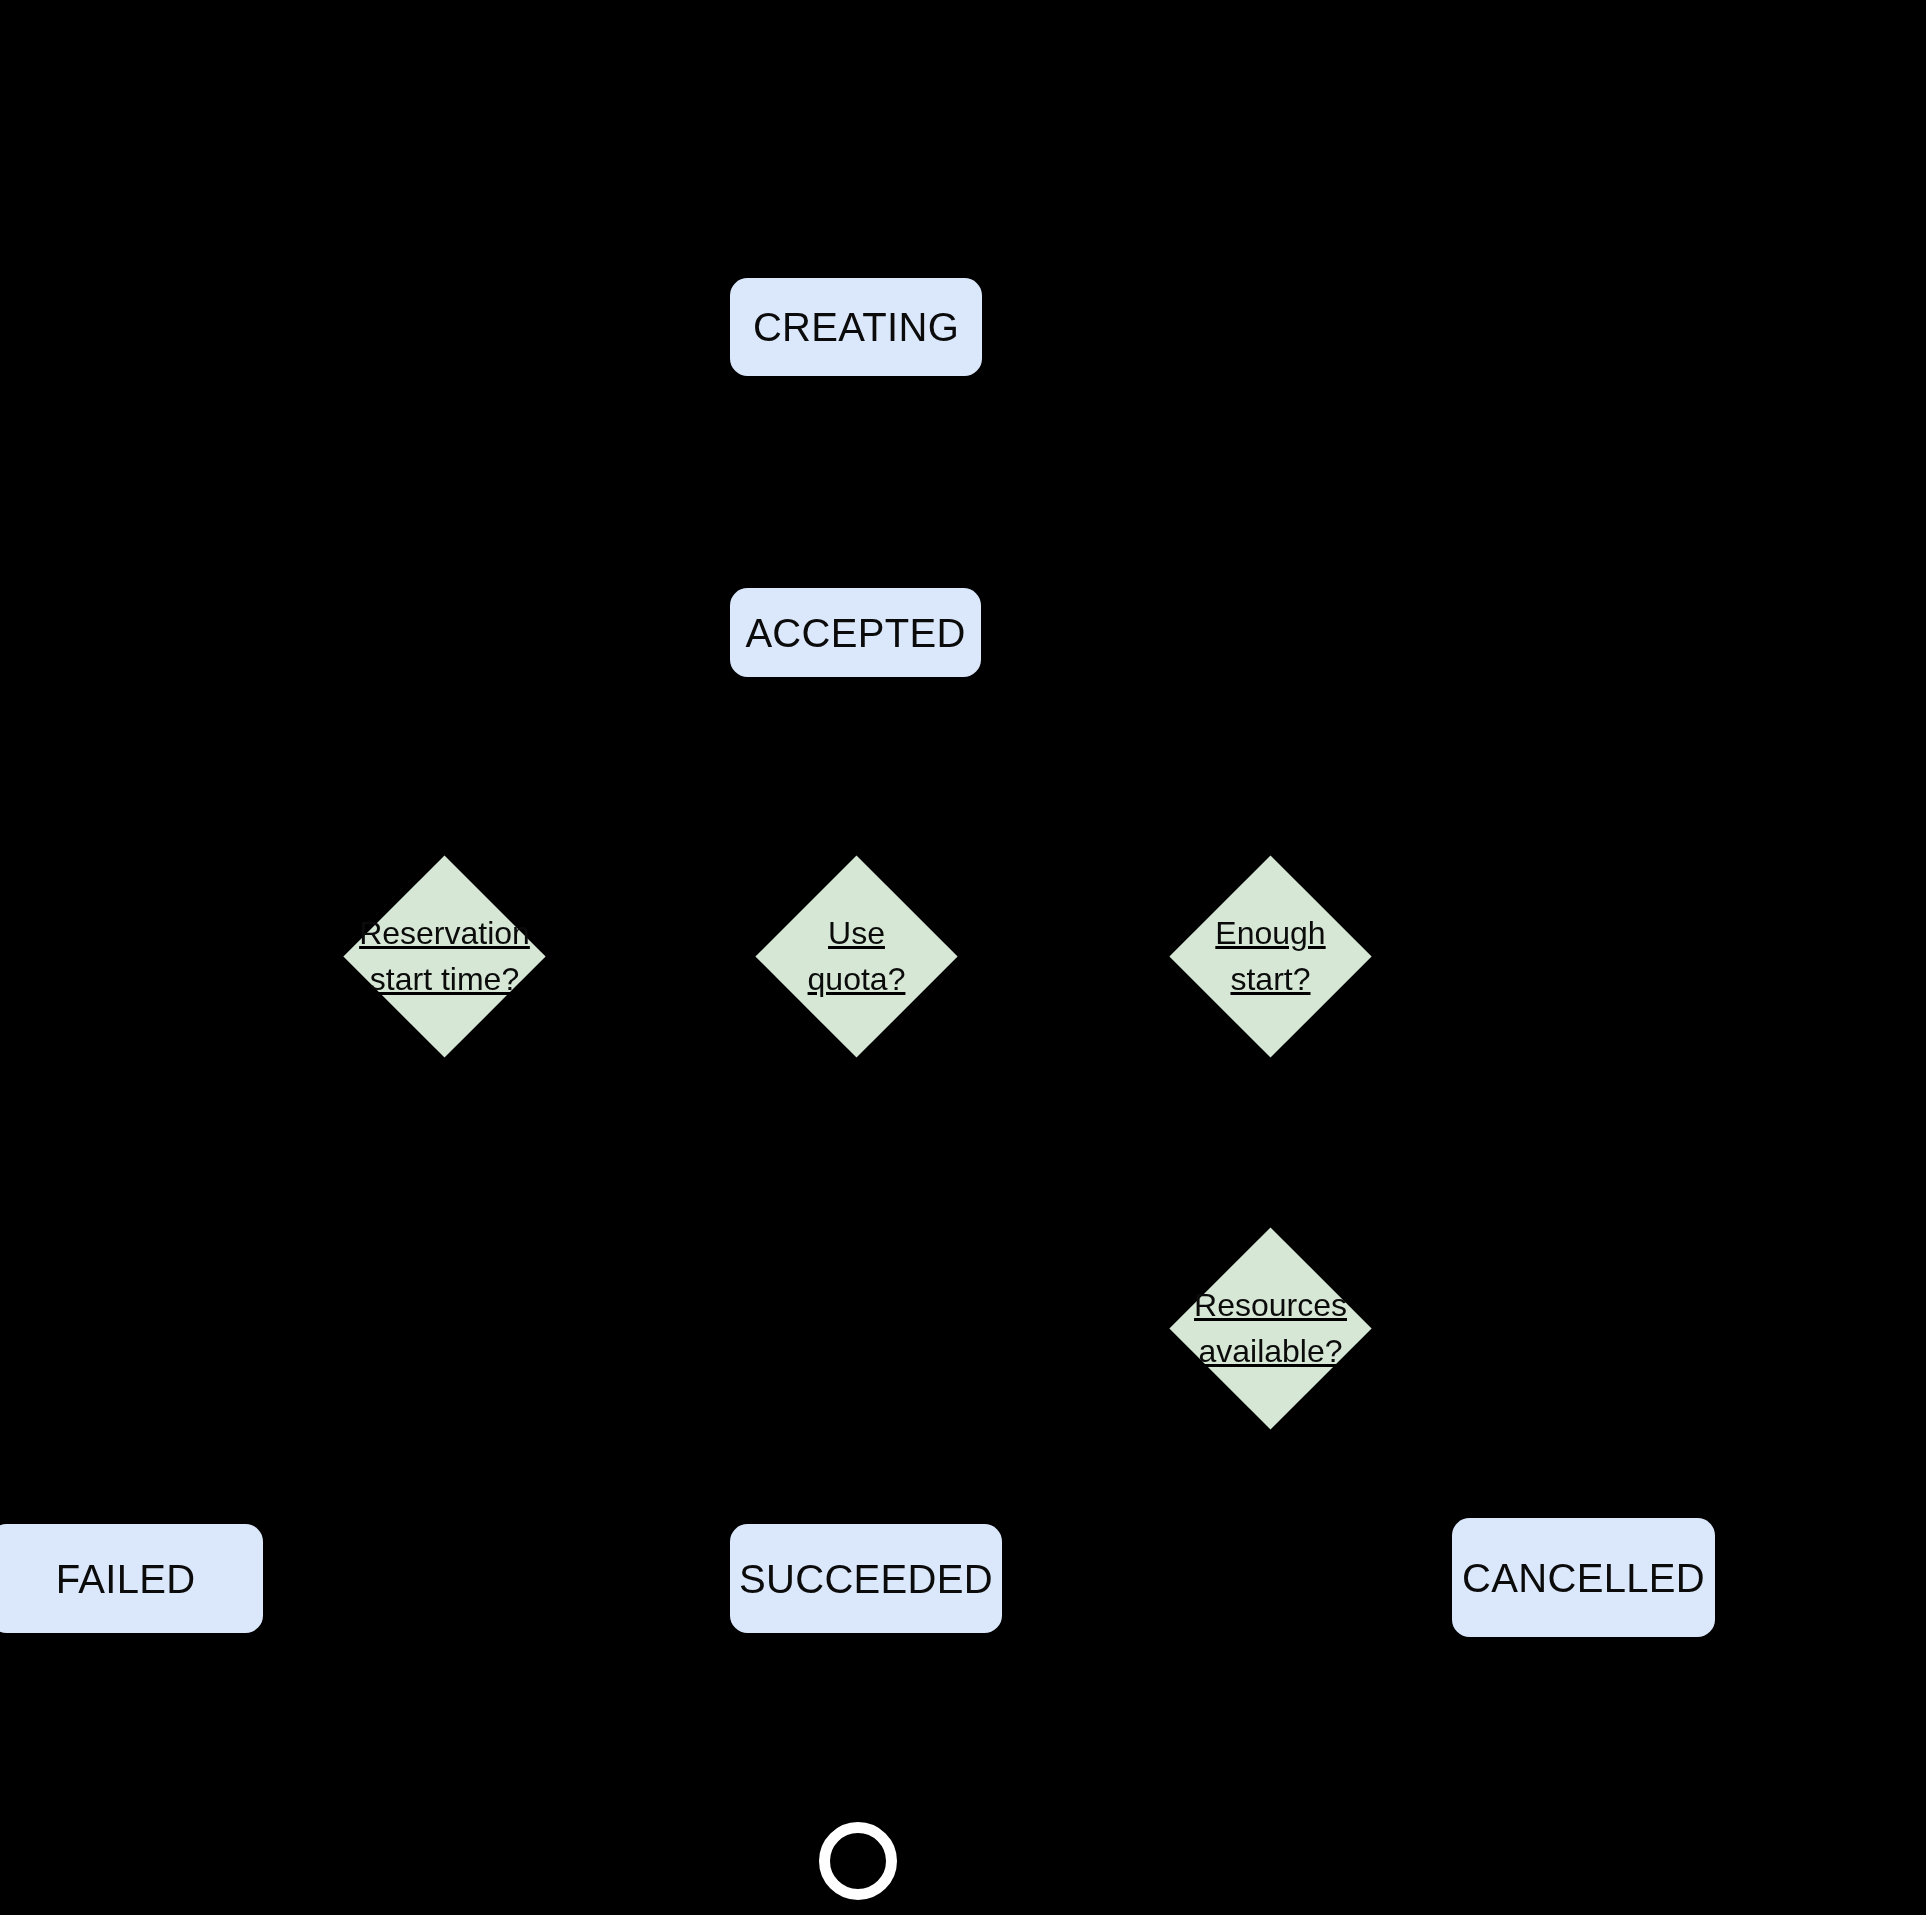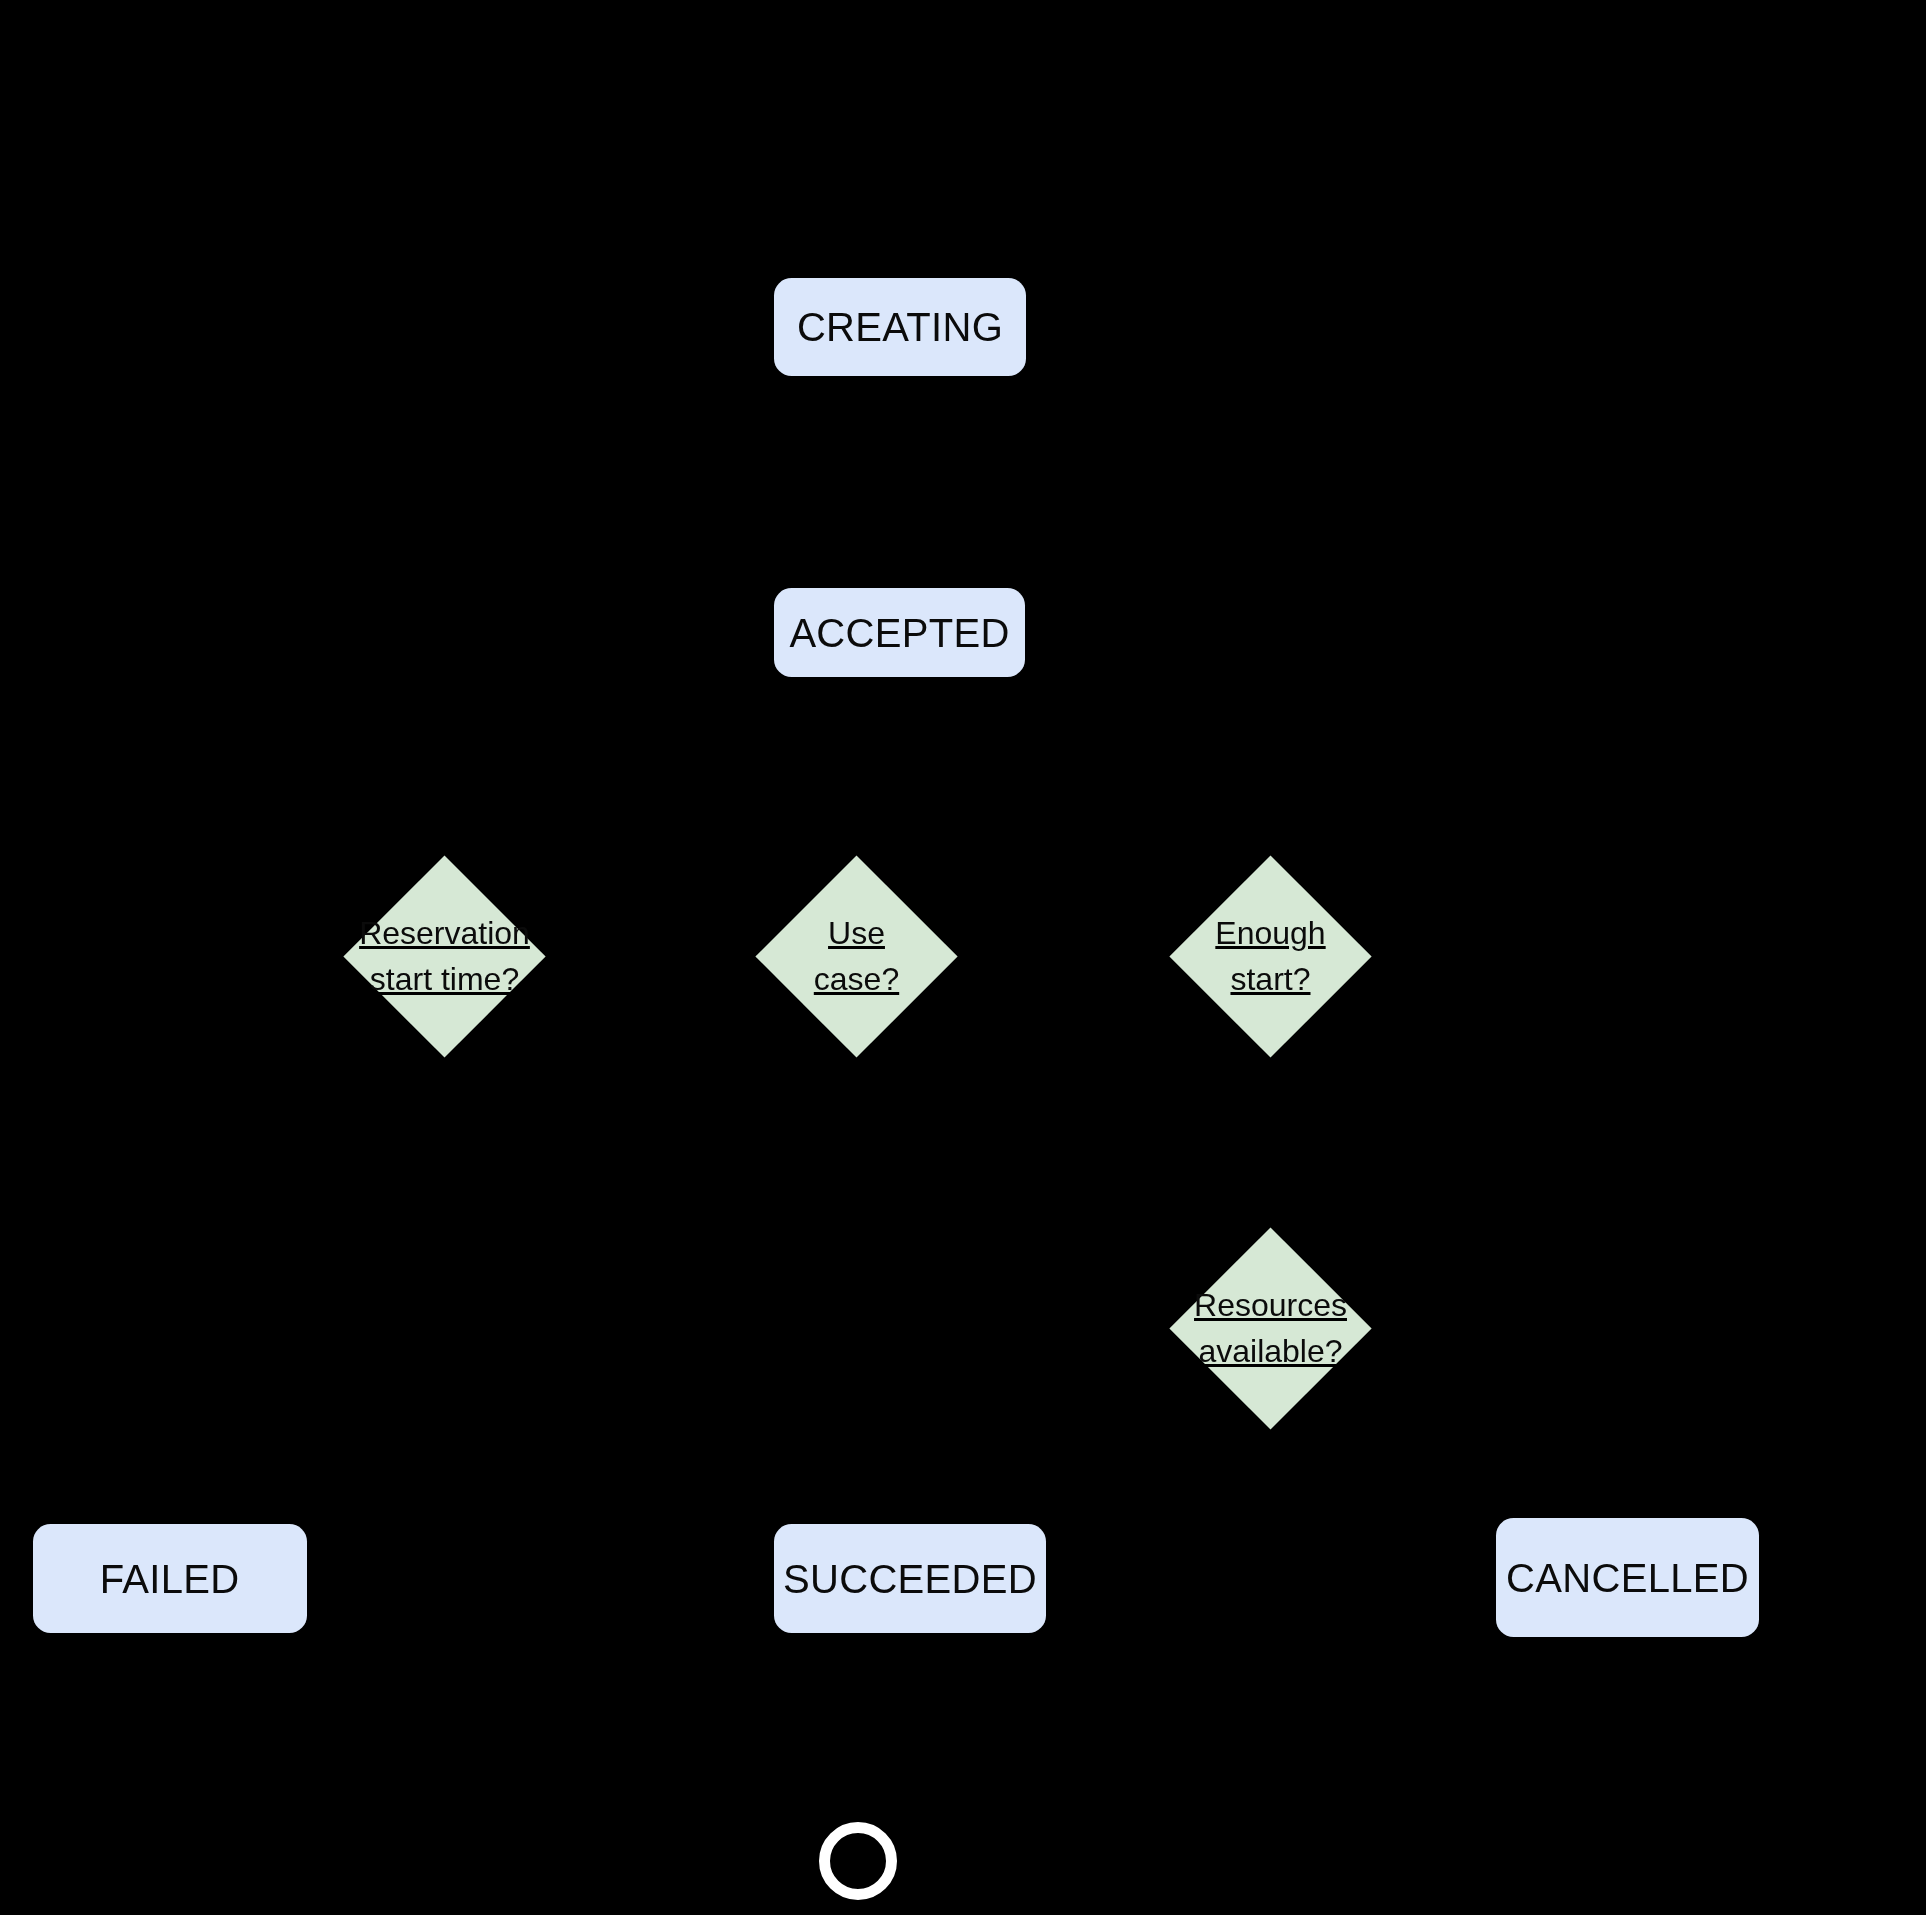--- a/index.html
+++ b/index.html
@@ -37,21 +37,20 @@
     box-sizing: border-box;
     display: flex;
     align-items: center;
     justify-content: center;
     border-radius: 17.6px;
     color: #0b0b0b;
     font-size: 40px;
     letter-spacing: 0.3px;
     line-height: 1;
     white-space: nowrap;
-    margin-left: 44px;
   }
 
   
   .decision {
     position: absolute;
     display: flex;
     align-items: center;
     justify-content: center;
     text-decoration: underline;
   }
@@ -120,21 +119,21 @@
   </div>
 
   <div class="decision" style="left:373px; top:885px; width:143px; height:143px;">
     <span class="diamond-shape" style="background:#d6e8d5;"></span>
     <span class="decision-label">Reservation
 start time?</span>
   </div>
 
   <div class="decision" style="left:785px; top:885px; width:143px; height:143px;">
     <span class="diamond-shape" style="background:#d6e8d5;"></span>
-    <span class="decision-label">Use case?</span>
+    <span class="decision-label">Use quota?</span>
   </div>
 
   <div class="decision" style="left:1199px; top:885px; width:143px; height:143px;">
     <span class="diamond-shape" style="background:#d6e8d5;"></span>
     <span class="decision-label">Enough
 start?</span>
   </div>
 
   <div class="decision" style="left:1199px; top:1257px; width:143px; height:143px;align-items:center;">
     <span class="diamond-shape" style="background:#d6e8d5;"></span>

